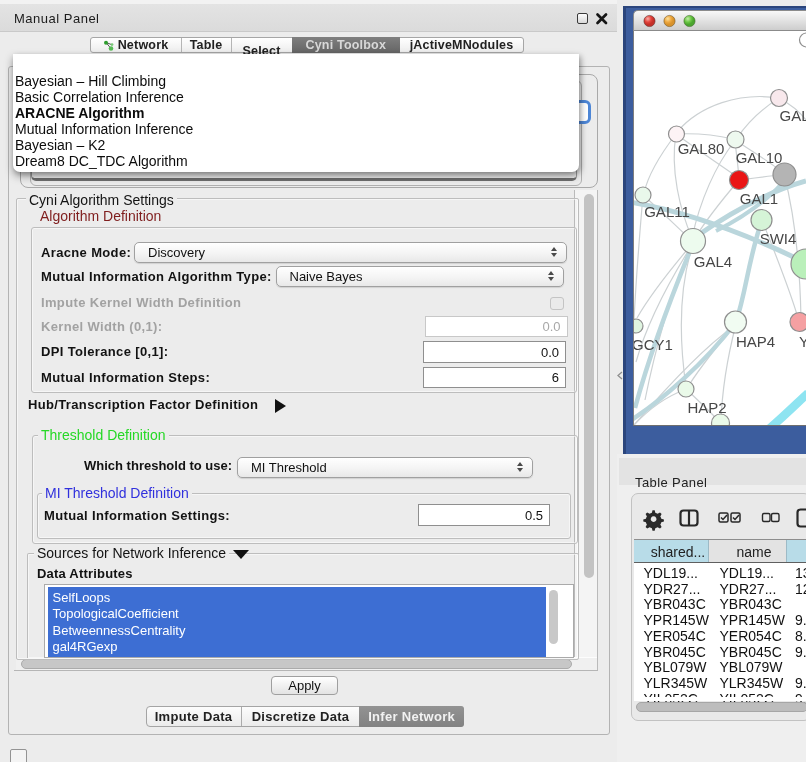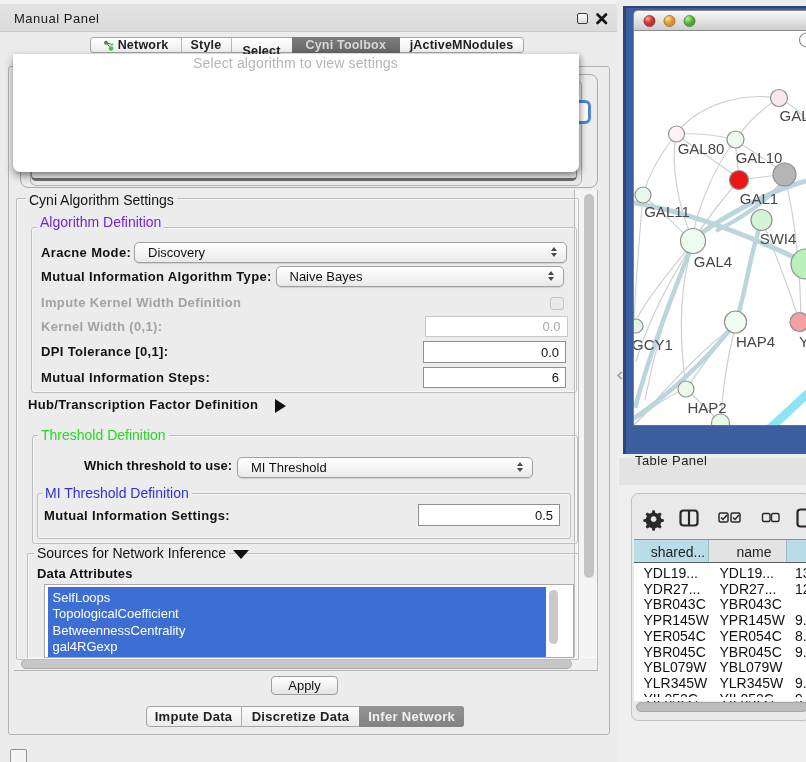--- a/index.html
+++ b/index.html
@@ -37,21 +37,21 @@
 <div class="abs" style="left:90px;top:37px;width:434px;height:16px;border:1px solid #a6a6a6;border-radius:3px;background:linear-gradient(#ffffff,#ededed);box-sizing:border-box"></div>
 <div class="abs tabtx" style="left:91px;top:37px;width:89px;height:16px">
   <svg width="11" height="11" style="margin-right:4px">
       <path d="M3 2.5 L8 8.5 M3.2 2.5 L9 4.8" stroke="#555" stroke-width="1"></path>
       <circle cx="3" cy="2.8" r="2" fill="#2f9e2f"></circle>
       <circle cx="8" cy="8.5" r="2.3" fill="#55bb55"></circle>
       <circle cx="9" cy="4.6" r="1.4" fill="#77c877"></circle>
     </svg>
   Network</div>
 <div class="abs" style="left:180.5px;top:38px;width:1px;height:14px;background:#b5b5b5"></div>
-<div class="abs tabtx" style="left:181px;top:37px;width:50px;height:16px">Style</div>
+<div class="abs tabtx" style="left:181px;top:37px;width:50px;height:16px">Table</div>
 <div class="abs" style="left:231px;top:38px;width:1px;height:14px;background:#b5b5b5"></div>
 <div class="abs tabtx" style="left:231.5px;top:37px;width:60px;height:28px">Select</div>
 <div class="abs tabtx" style="left:292px;top:37px;width:107.5px;height:16px;background:linear-gradient(#7f7f7f,#656565);color:#d8d8d8">Cyni Toolbox</div>
 <div class="abs tabtx" style="left:399.5px;top:37px;width:124px;height:16px">jActiveMNodules</div>
 
 <div class="abs" style="left:20px;top:74px;width:578px;height:114px;border:1px solid #a9a9a9;border-radius:8px;background:#ececec;box-sizing:border-box"></div>
 <div class="abs" style="left:30px;top:80px;width:552px;height:106px;border:1px solid #b0b0b0;border-radius:6px;box-sizing:border-box"></div>
 <div class="abs" style="left:572px;top:100px;width:13px;height:18px;border:3px solid #4d86d6;border-radius:6px;background:#fff"></div>
 <div class="abs" style="left:31px;top:158px;width:546px;height:23px;border:1px solid #9c9c9c;border-bottom:3px solid #6f6f6f;border-radius:5px;background:#f1f1f1;box-sizing:border-box"></div>
 
@@ -61,21 +61,21 @@
 <div class="abs" style="left:597px;top:190px;width:1px;height:480px;background:#bababa"></div>
 <div class="abs" style="left:574px;top:657px;width:23px;height:13px;background:#fdfdfd"></div>
 <div class="abs" style="left:16px;top:658px;width:581px;height:12px;background:#f0f0f0"></div>
 <div class="abs" style="left:21px;top:659px;width:551px;height:10px;background:#c7c7c7;border:1px solid #ababab;border-radius:6px;box-sizing:border-box"></div>
 <div class="abs" style="left:14px;top:670px;width:584px;height:1px;background:#b5b5b5"></div>
 
 <div class="grp" style="left:16px;top:197.5px;width:561px;height:460px;border-radius:2px"></div>
 <div class="glbl" style="left:26px;top:192px">Cyni Algorithm Settings</div>
 
 <div class="grp" style="left:31px;top:226.5px;width:544px;height:164px"></div>
-<div class="glbl" style="left:37px;top:214px;color:#6d28d9">Algorithm Definition</div>
+<div class="glbl" style="left:37px;top:208px;color:#7f1d1d">Algorithm Definition</div>
 
 <div class="lbl" style="left:41px;top:244.7px">Aracne Mode:</div>
 <div class="combo" style="left:134px;top:241.5px;width:431px;height:19.5px">
     <span class="t">Discovery</span>
   <div class="arr" style="top:4px">
       <div class="up"></div>
       <div class="dn"></div>
     </div>
   </div>
 
@@ -112,21 +112,21 @@
   <div class="arr" style="top:4px">
       <div class="up"></div>
       <div class="dn"></div>
     </div>
   </div>
 
 <div class="grp" style="left:37px;top:493px;width:532px;height:43.5px"></div>
 <div class="glbl" style="left:42px;top:485px;color:#3030dd">MI Threshold Definition</div>
 
 <div class="lbl" style="left:44px;top:507.6px">Mutual Information Settings:</div>
-<div class="fld" style="left:418px;top:503.7px;width:142px;height:22.3px;line-height:21px">0.5</div>
+<div class="fld" style="left:418px;top:503.7px;width:132px;height:22.3px;line-height:21px">0.5</div>
 
 <div class="grp" style="left:27px;top:553px;width:550px;height:104px;border-bottom:none;border-radius:2px 2px 0 0"></div>
 <div class="glbl" style="left:34px;top:544.5px">Sources for Network Inference</div>
 <div class="abs" style="left:233px;top:550px;width:0;height:0;border-left:8px solid transparent;border-right:8px solid transparent;border-top:9px solid #111"></div>
 
 <div class="lbl" style="left:37px;top:566px;letter-spacing:.2px">Data Attributes</div>
 
 <div class="abs" style="left:44px;top:584px;width:530px;height:74px;background:#fff;border:1px solid #aaa;box-sizing:border-box"></div>
 <div class="abs" style="left:48px;top:587px;width:497.5px;height:70px;background:#3d6ed3"></div>
 <div class="abs" style="left:52.5px;top:589.5px;font-size:13px;color:#fff;line-height:16.6px">SelfLoops<br>TopologicalCoefficient<br>BetweennessCentrality<br>gal4RGexp</div>
@@ -136,21 +136,28 @@
 
 <div class="abs" style="left:145.5px;top:706px;width:318.5px;height:20.5px;border:1px solid #a4a4a4;border-radius:4px;background:linear-gradient(#fcfcfc,#ebebeb);box-sizing:border-box"></div>
 <div class="abs tabtx" style="left:146px;top:706px;width:95px;height:20.5px;font-size:13px;letter-spacing:.3px">Impute Data</div>
 <div class="abs" style="left:241.3px;top:707px;width:1px;height:18.5px;background:#ababab"></div>
 <div class="abs tabtx" style="left:242px;top:706px;width:117px;height:20.5px;font-size:13px;letter-spacing:.3px">Discretize Data</div>
 <div class="abs tabtx" style="left:359.4px;top:706px;width:104.5px;height:20.5px;font-size:13px;letter-spacing:.3px;background:linear-gradient(#939393,#828282);color:#f2f2f2;border-radius:0 3px 3px 0">Infer Network</div>
 
 <div class="abs" style="left:10px;top:749px;width:15px;height:13px;border:1.5px solid #939393;border-radius:2px;background:#f4f4f4"></div>
 
 <div class="abs" style="left:12.5px;top:53.5px;width:566px;height:118.5px;background:#fff;border-radius:0 0 7px 7px;box-shadow:0 4px 9px rgba(0,0,0,.38),2px 2px 5px rgba(0,0,0,.18)">
-  <div style="position:absolute;top:1px;width:100%;text-align:center;font-size:14px;letter-spacing:.15px;color:#b5b5b5">Select algorithm to view settings</div>
+  <div style="position:absolute;left:2.5px;top:19px;font-size:14px;color:#0c0c0c;line-height:16.1px">
+    Bayesian – Hill Climbing<br>
+    Basic Correlation Inference<br>
+    <span class="b">ARACNE Algorithm</span><br>
+    Mutual Information Inference<br>
+    Bayesian – K2<br>
+    Dream8 DC_TDC Algorithm
+  </div>
 </div>
 
 <svg class="abs" style="left:617px;top:371px" width="6" height="9">
     <path d="M5 1 L1 4.5 L5 8" stroke="#8f8f8f" stroke-width="1.3" fill="none"></path>
   </svg>
 
 <div class="abs" style="left:623px;top:6px;width:183px;height:448px;background:#3c5d9e;border-left:3px solid #2b457c;border-top:2px solid #2b457c;box-sizing:border-box"></div>
 
 <div class="abs" style="left:633px;top:10px;width:173px;height:21px;background:linear-gradient(#f8f8f8,#cdcdcd);border:1px solid #8b8b8b;border-right:none;border-radius:5px 0 0 0;box-sizing:border-box"></div>
 <svg class="abs" style="left:633px;top:10px" width="173" height="21">
@@ -244,21 +251,21 @@
     <text x="632" y="349.5">GCY1</text>
     <text x="755.5" y="347" text-anchor="middle">HAP4</text>
     <text x="799" y="347">Y</text>
     <text x="707" y="412.5" text-anchor="middle">HAP2</text>
   </g>
 </svg>
 </div>
 
 <div class="abs" style="left:617px;top:454px;width:189px;height:308px;background:#efefef"></div>
 <div class="abs" style="left:619px;top:458px;width:187px;height:27px;background:#e3e3e3"></div>
-<div class="abs" style="left:635px;top:453px;font-size:13px;letter-spacing:.4px;color:#222">Table Panel</div>
+<div class="abs" style="left:635px;top:475px;font-size:13px;letter-spacing:.4px;color:#222">Table Panel</div>
 <div class="abs" style="left:631px;top:493px;width:180px;height:228px;background:#e9e9e9;border:1px solid #c2c2c2;border-radius:7px;box-sizing:border-box"></div>
 
 <svg class="abs" style="left:631px;top:493px" width="175" height="45">
   <g fill="#2a2a2a">
     <path d="M21.5 17.2 l2.2 0 l0.6 2.6 a6 6 0 0 1 2.3 1 l2.4 -1.3 l1.6 1.6 l-1.3 2.4 a6 6 0 0 1 1 2.3 l2.6 0.6 l0 2.2 l-2.6 0.6 a6 6 0 0 1 -1 2.3 l1.3 2.4 l-1.6 1.6 l-2.4 -1.3 a6 6 0 0 1 -2.3 1 l-0.6 2.6 l-2.2 0 l-0.6 -2.6 a6 6 0 0 1 -2.3 -1 l-2.4 1.3 l-1.6 -1.6 l1.3 -2.4 a6 6 0 0 1 -1 -2.3 l-2.6 -0.6 l0 -2.2 l2.6 -0.6 a6 6 0 0 1 1 -2.3 l-1.3 -2.4 l1.6 -1.6 l2.4 1.3 a6 6 0 0 1 2.3 -1 z M22.6 23.2 a2.9 2.9 0 1 0 0.001 0 z"></path>
   </g>
   <g stroke="#282828" fill="none">
     <rect x="49.5" y="17.5" width="17" height="15" rx="3" stroke-width="2.2"></rect>
     <line x1="58" y1="17.5" x2="58" y2="32.5" stroke-width="2.2"></line>
     <rect x="88" y="20" width="9" height="9" rx="1.5" stroke-width="1.5"></rect>

